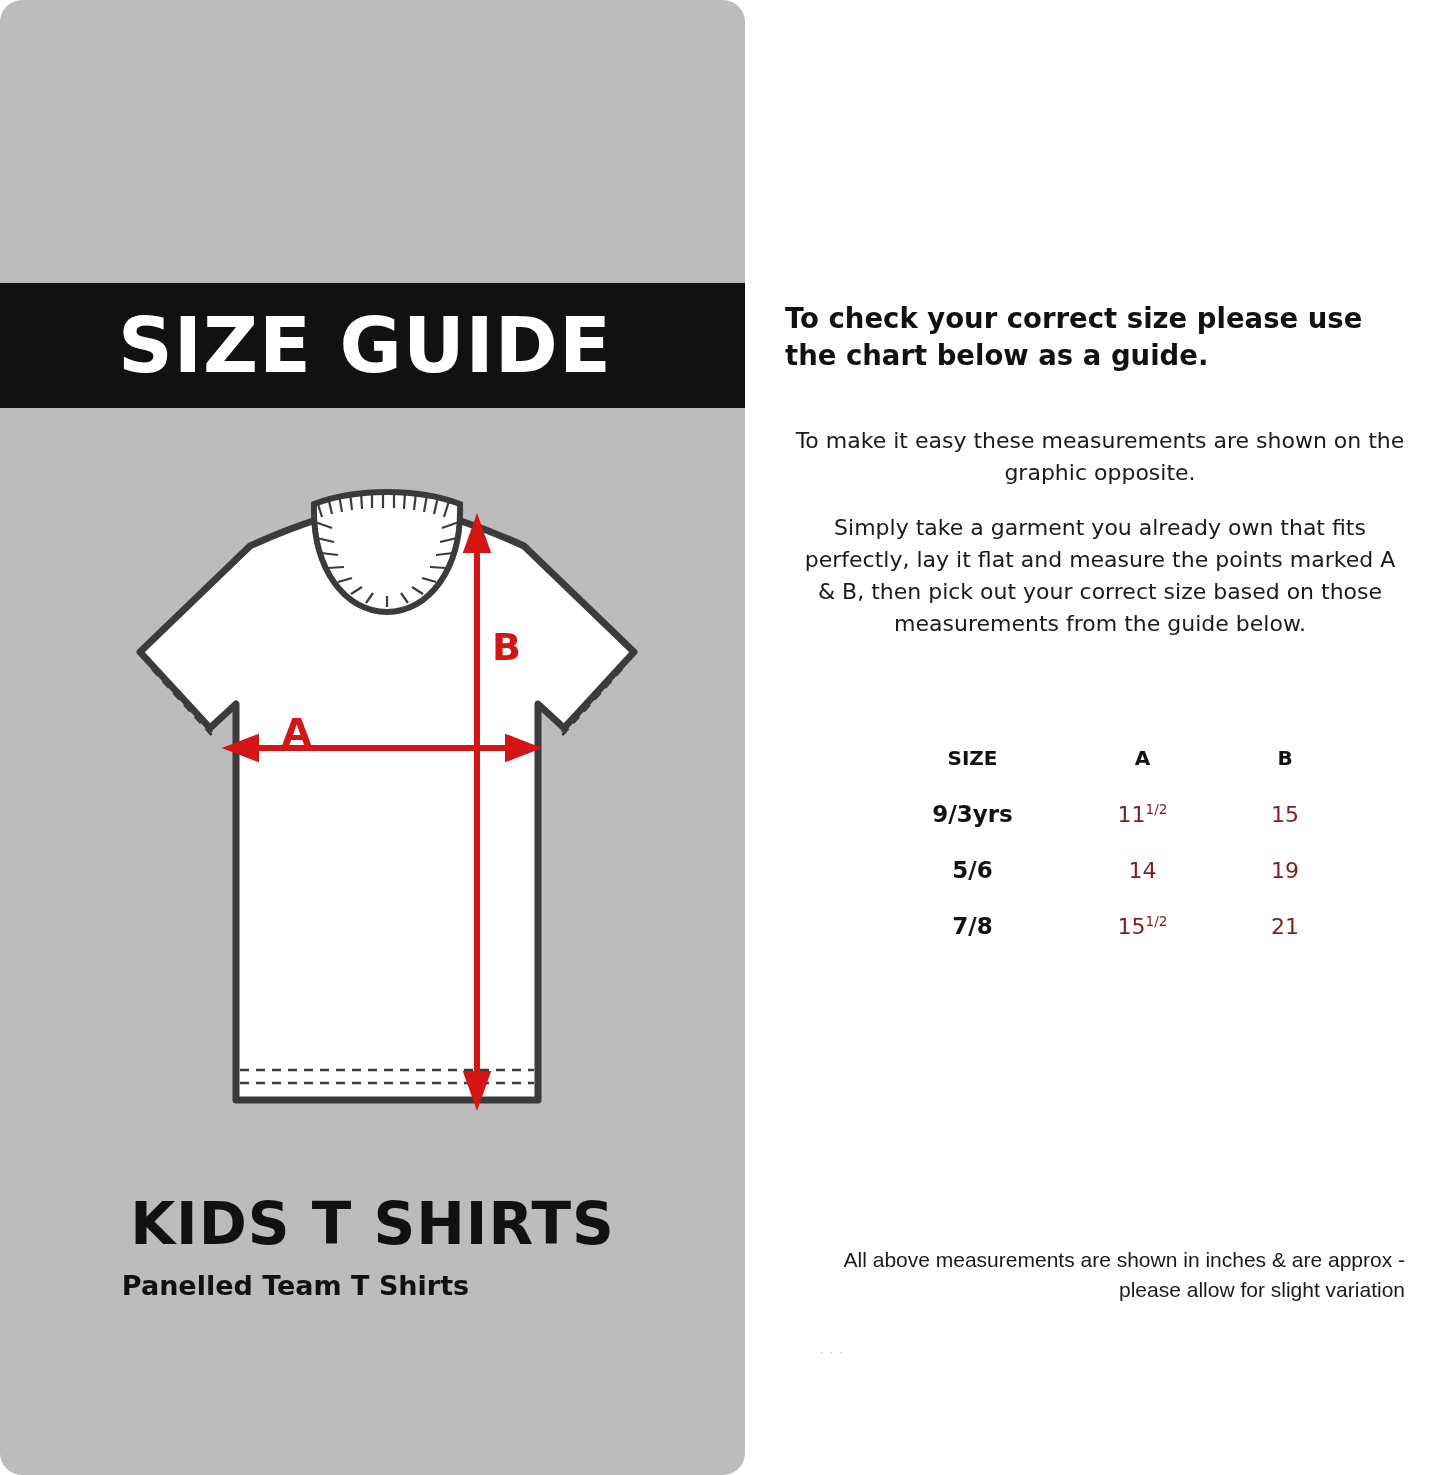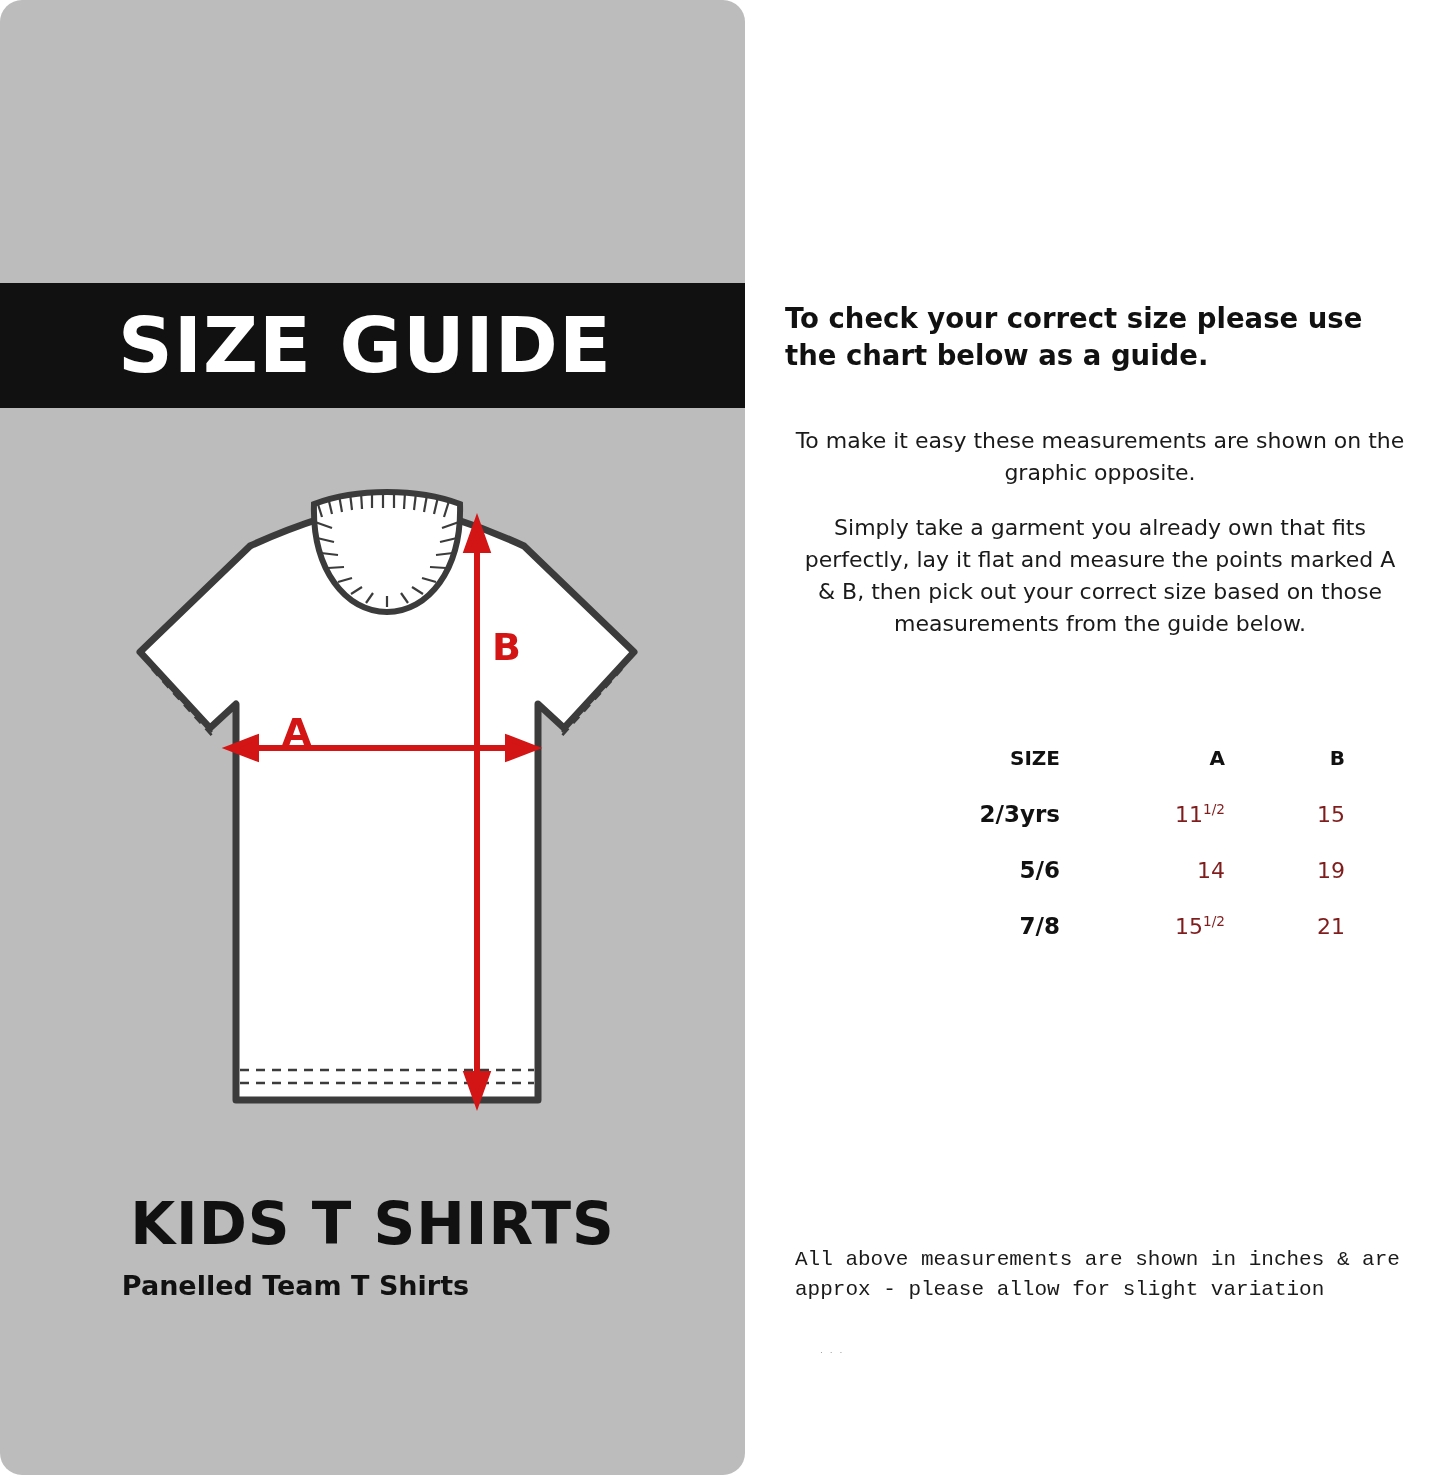--- a/index.html
+++ b/index.html
@@ -131,21 +131,21 @@
   .size-table {
     position: absolute;
     left: 140px;
     top: 730px;
     width: 460px;
     border-collapse: collapse;
     font-family: "DejaVu Sans", sans-serif;
   }
   .size-table th,
   .size-table td {
-    text-align: right;
+    text-align: center;
     padding: 0;
     height: 56px;
     vertical-align: middle;
   }
   .size-table th {
     font-size: 20px;
     font-weight: bold;
     color: #111111;
   }
   .size-table td.size-cell {
@@ -161,22 +161,22 @@
   .col-size { width: 175px; }
   .col-a { width: 165px; }
   .col-b { width: 120px; }
   sup { font-size: 0.62em; vertical-align: super; }
 
   .footnote {
     position: absolute;
     left: 50px;
     top: 1245px;
     width: 610px;
-    text-align: left;
-    font-family: Liberation Mono, monospace;
+    text-align: right;
+    font-family: Liberation Sans, sans-serif;
     font-size: 21px;
     line-height: 1.45;
     color: #1a1a1a;
   }
   .tiny-mark {
     position: absolute;
     left: 75px;
     top: 1345px;
     font-family: "DejaVu Sans", sans-serif;
     font-size: 9px;
@@ -291,21 +291,21 @@
     <table class="size-table">
       <thead>
         <tr>
           <th class="col-size">SIZE</th>
           <th class="col-a">A</th>
           <th class="col-b">B</th>
         </tr>
       </thead>
       <tbody>
         <tr>
-          <td class="size-cell">2/3yrs</td>
+          <td class="size-cell">9/3yrs</td>
           <td class="meas"><span>11</span><sup>1/2</sup></td>
           <td class="meas">15</td>
         </tr>
         <tr>
           <td class="size-cell">5/6</td>
           <td class="meas"><span>14</span><sup></sup></td>
           <td class="meas">19</td>
         </tr>
         <tr>
           <td class="size-cell">7/8</td>

